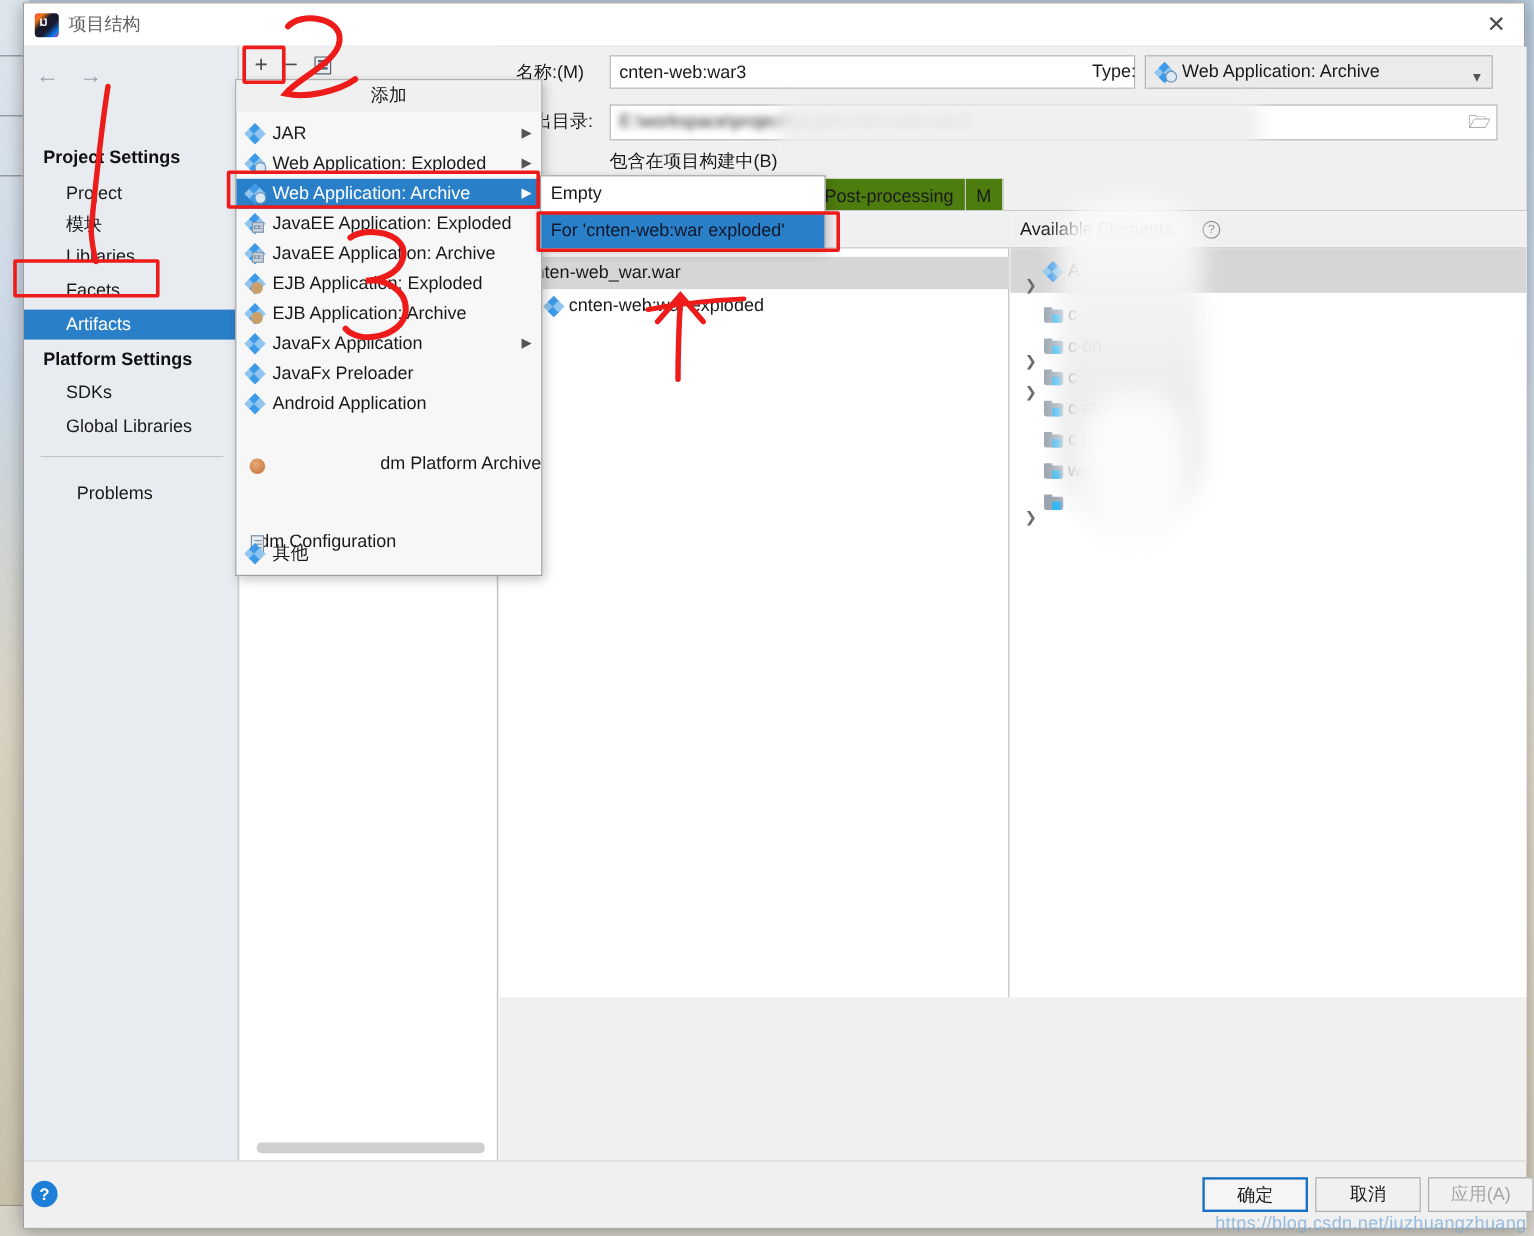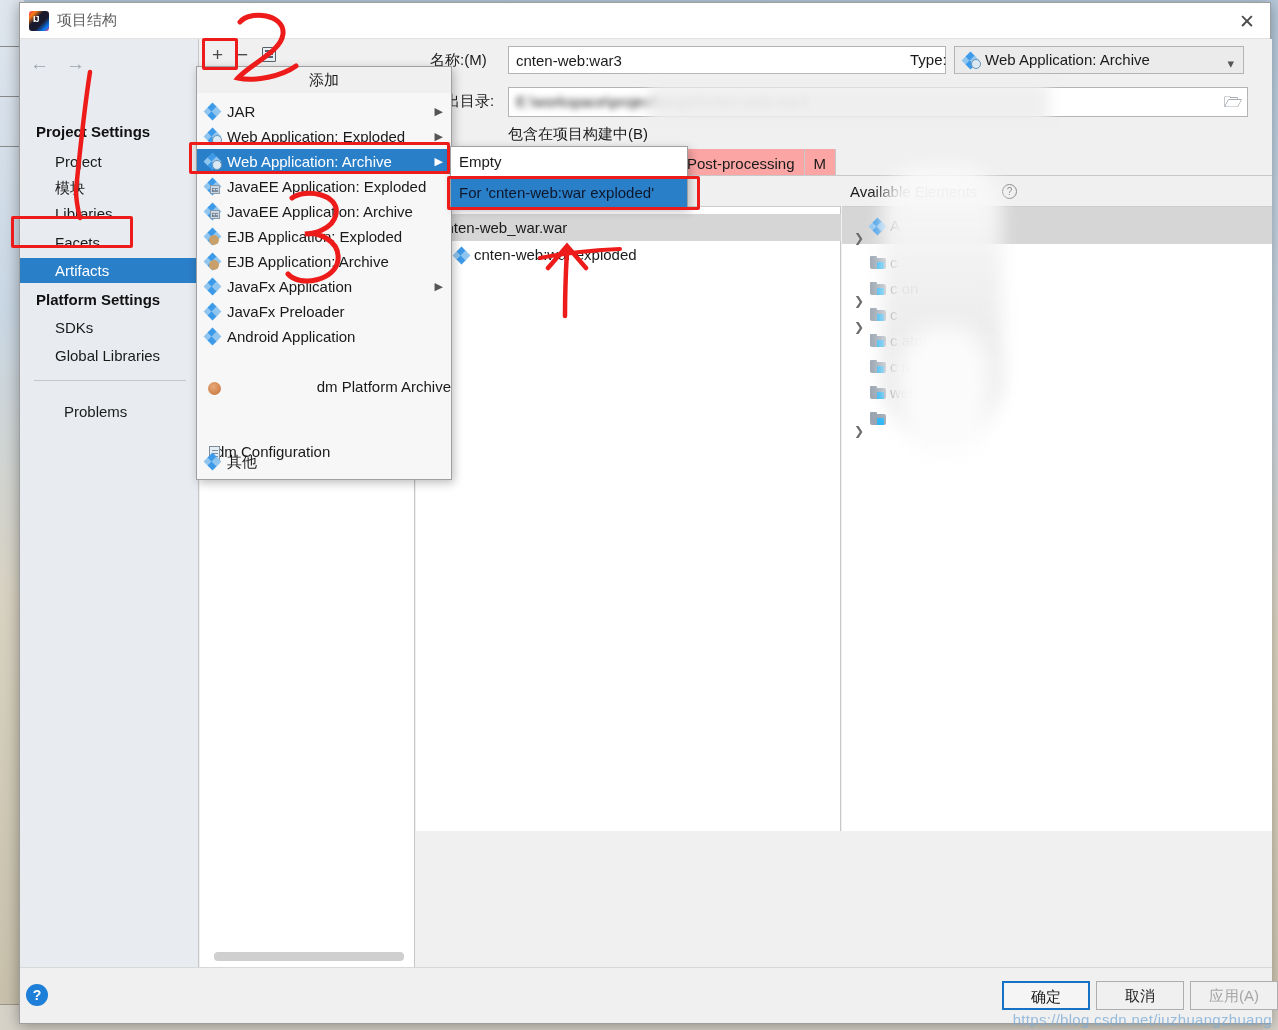--- a/index.html
+++ b/index.html
@@ -148,21 +148,21 @@
 
   #incl-label { position: absolute; left: 92px; top: 86px; font-size: 15px; color: #1a1a1a; }
 
   
   #tabbar {
     position: absolute; left: 0; top: 110px; width: 856px; height: 27px;
     border-bottom: 1px solid #c8c8c8; display: flex; align-items: stretch;
   }
   .tab {
     font-size: 15px; color: #1a1a1a; padding: 2px 9px 0 9px;
-    border-right: 1px solid #c8c8c8; background: #fca5a5; cursor: pointer;
+    border-right: 1px solid #c8c8c8; background: #4d7c0f; cursor: pointer;
     display: flex; align-items: center;
   }
 
   
   #split { position: absolute; left: 0; top: 137px; width: 856px; height: 655px; }
   #out-pane { position: absolute; left: 0; top: 0; width: 425px; height: 655px; background:#fff; border-right:1px solid #c8c8c8; }
   #out-toolbar {
     position: absolute; left: 0; top: 0; width: 425px; height: 31px;
     background: #f0f0f0; border-bottom: 1px solid #cdcdcd;
     display: flex; align-items: center; padding-left: 16px; gap: 17px;

